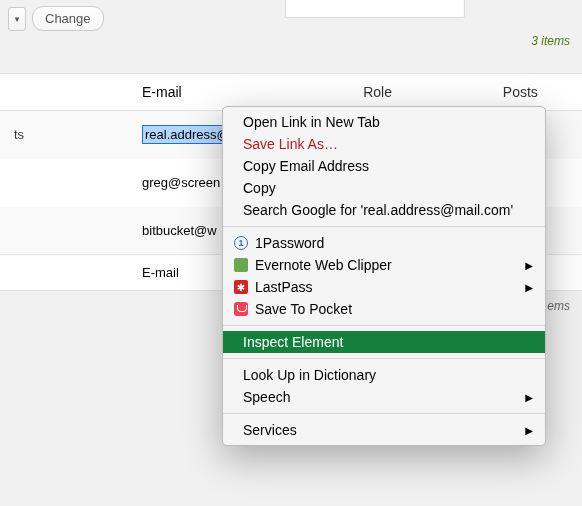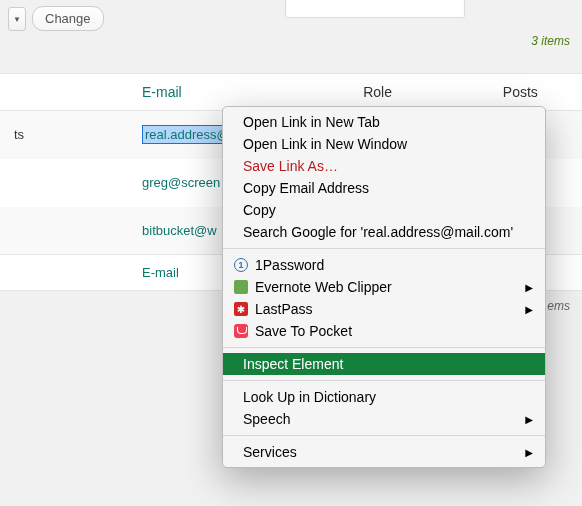--- a/index.html
+++ b/index.html
@@ -84,21 +84,21 @@
       border-bottom: 1px solid #e5e5e5;
       background: #fff;
     }
     table.users tbody tr:nth-child(odd) td { background: #f9f9f9; }
     table.users tbody tr:nth-child(even) td { background: #fff; }
     table.users tbody td { height: 48px; vertical-align: middle; }
     table.users tfoot th {
       border-top: 1px solid #e5e5e5;
       background: #fff;
     }
-    a.link { color: #0f766e; text-decoration: none; }
+    a.link { color: #000000; text-decoration: none; }
     .selected-link {
       background: #b3d6fd;
       border: 1px solid #1f6fd8;
       padding: 1px 2px;
     }
     .col-left { width: 22%; }
     .col-email { width: 38%; color: #0073aa; }
     .col-role { width: 24%; }
     .col-posts { width: 16%; }
     .foot-items {
@@ -204,21 +204,20 @@
       <th class="col-email"><a class="link" href="#">E-mail</a></th>
       <th class="col-role"></th>
       <th class="col-posts"></th>
     </tr>
   </tfoot>
 </table>
 <div class="foot-items">ems</div>
 
 <div class="ctxmenu">
   <div class="ctxitem">Open Link in New Tab</div>
-  <div class="ctxitem">Open Link in New Window</div>
   <div class="ctxitem disabled">Save Link As…</div>
   <div class="ctxitem">Copy Email Address</div>
   <div class="ctxitem">Copy</div>
   <div class="ctxitem">Search Google for 'real.address@mail.com'</div>
   <div class="ctxsep"></div>
   <div class="ctxitem with-icon">
     <span class="mi">
         <span class="i-1p">1</span>
       </span>
     <span>1Password</span>

